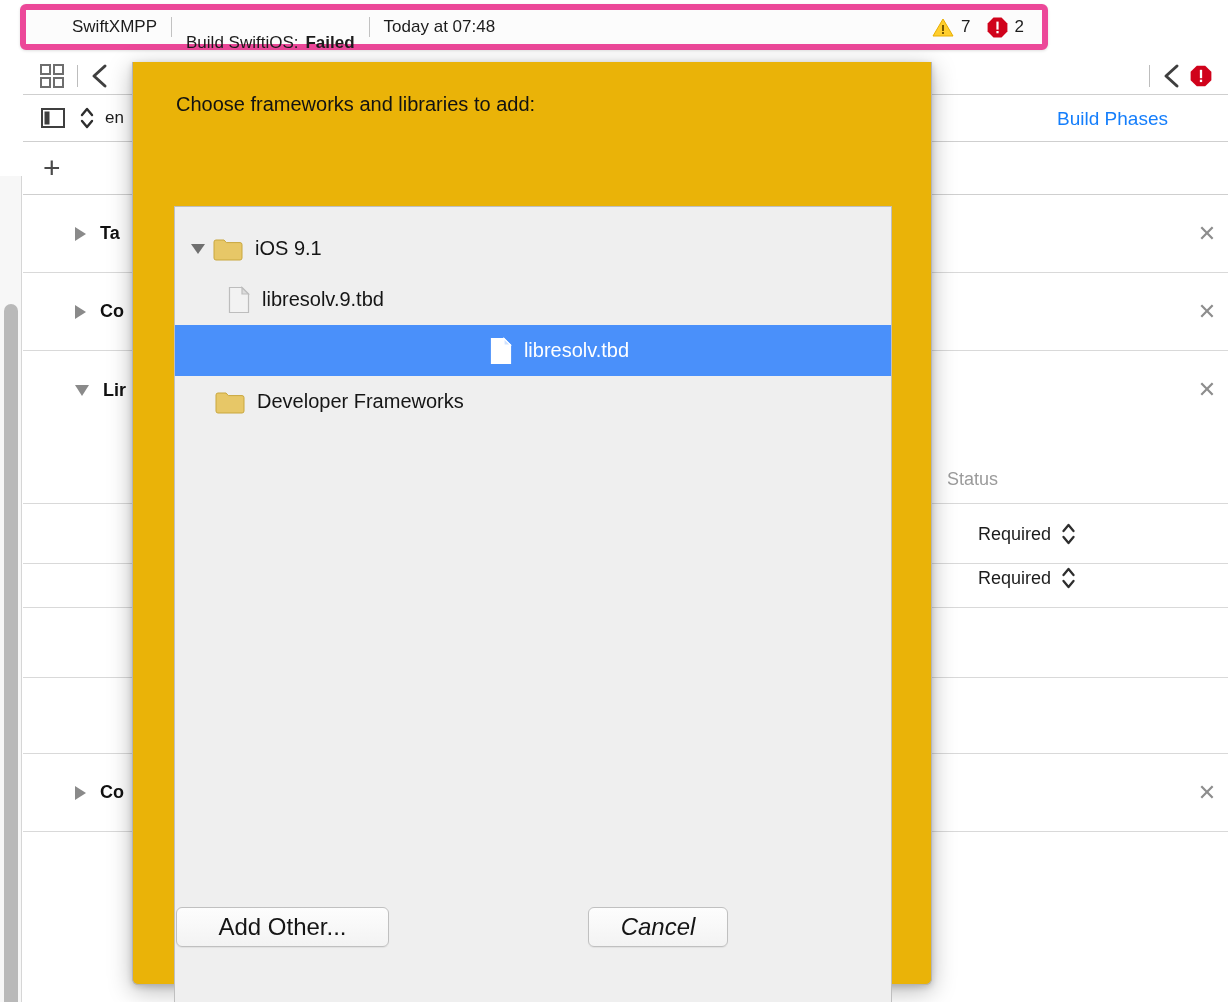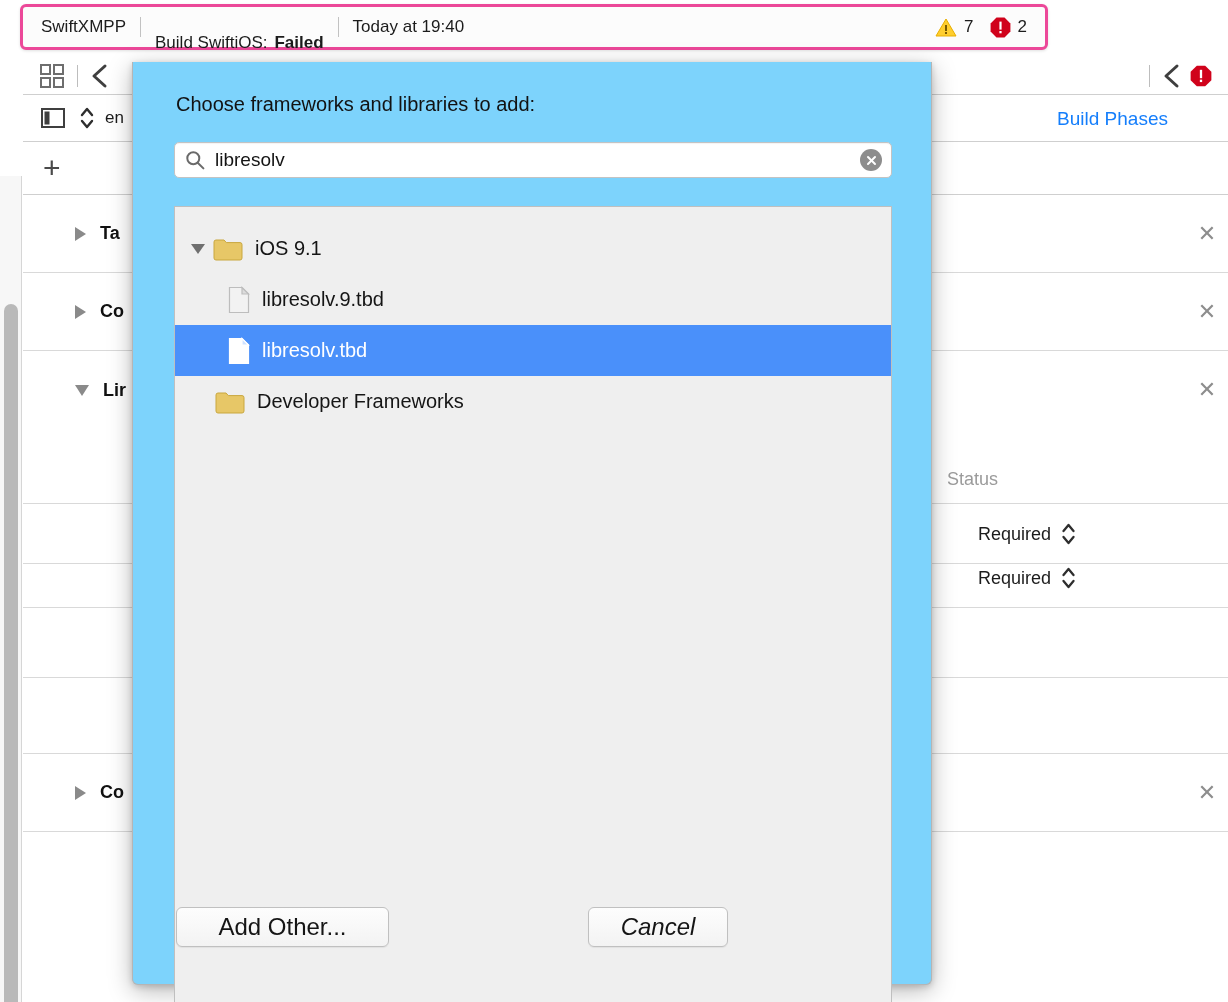--- a/index.html
+++ b/index.html
@@ -10,24 +10,24 @@
     font-family: "Liberation Sans", sans-serif;
     background: #ffffff;
   }
 
   #root { position: relative; width: 1228px; height: 1002px; background: #ffffff; }
 
   
   .titlebar {
     position: absolute; left: 20px; top: 4px; width: 1028px; height: 46px;
     background: #fcfcfc;
-    border: 3px solid #ec4899;
+    border: 6px solid #ec4899;
     border-radius: 6px;
     box-shadow: 0 1px 3px rgba(0,0,0,0.12);
-    display: flex; align-items: center;
+    display: flex; align-items: center; padding-left: 28px;
   }
   .titlebar-inner { display: flex; align-items: center; padding-left: 18px; flex: 1; height: 100%; }
   .tb-text { font-size: 17px; color: #1c1c1c; white-space: nowrap; }
   .tb-text.bold { font-weight: bold; }
   .tb-sep {
     display: inline-block; width: 1px; height: 20px; background: #c2c2c2;
     margin: 0 14px;
   }
   .tb-status { display: flex; align-items: baseline; margin-top: 32px; }
   .tb-right { display: flex; align-items: center; padding-right: 18px; gap: 6px; }
@@ -113,21 +113,21 @@
   }
   .req-cell {
     position: absolute; display: flex; align-items: center; gap: 9px;
     font-size: 18px; color: #1c1c1c;
   }
   .stepper { display: inline-flex; flex-direction: column; gap: 2px; }
 
   
   .sheet {
     position: absolute; left: 132px; top: 62px; width: 800px; height: 923px;
-    background: #7dd3fc;
+    background: #eab308;
     border: 1px solid #b5b5b5;
     border-top: none;
     border-bottom-left-radius: 6px; border-bottom-right-radius: 6px;
     box-shadow: 0 6px 24px rgba(0,0,0,0.28), 0 2px 6px rgba(0,0,0,0.16);
   }
   .sheet-title {
     position: absolute; left: 43px; top: 31px;
     font-size: 20px; color: #121212;
   }
   .search-wrap {
@@ -149,21 +149,21 @@
   }
 
   .listbox {
     position: absolute; left: 41px; top: 144px; width: 718px; height: 808px;
     background: #efefef; border: 1px solid #bfbfbf;
   }
   .tree-row {
     position: relative; height: 51px; display: flex; align-items: center;
     font-size: 20px; color: #151515;
   }
-  .tree-row.selected { background: #4a90fa; color: #ffffff; }
+  .tree-row.selected { background: #4a90fa; color: #ffffff; justify-content: center; }
   .disc {
     width: 0; height: 0; margin-left: 16px; margin-right: 8px;
     border-top: 10px solid #6f6f6f; border-left: 7px solid transparent; border-right: 7px solid transparent;
   }
   .folder-ico { margin-right: 12px; display: flex; align-items: center; }
   .file-ico { margin-right: 12px; display: flex; align-items: center; }
   .indent-1 { margin-left: 53px; }
   .indent-0 { margin-left: 40px; }
 
   
@@ -193,21 +193,21 @@
 
   <div class="titlebar">
     <div class="titlebar-inner">
       <span class="tb-text">SwiftXMPP</span>
       <span class="tb-sep"></span>
       <span class="tb-status">
         <span class="tb-text">Build SwiftiOS:</span>
         <span class="tb-text bold" style="margin-left:7px;">Failed</span>
       </span>
       <span class="tb-sep"></span>
-      <span class="tb-text">Today at 19:40</span>
+      <span class="tb-text">Today at 07:48</span>
     </div>
     <div class="tb-right">
       <span class="badge-group">
         <span class="warn-tri">
           <svg width="22" height="19" viewBox="0 0 22 19">
             <path d="M11 1 L21 18 L1 18 Z" fill="#ffce2e" stroke="#e8ae00" stroke-width="1" stroke-linejoin="round"></path>
             <rect x="10" y="7" width="2" height="6" fill="#7a5a00"></rect>
             <rect x="10" y="14" width="2" height="2" fill="#7a5a00"></rect>
           </svg>
         </span>
@@ -347,35 +347,20 @@
         <span class="xbtn" style="top:28px;">✕</span>
       </div>
 
     </div>
   </div>
 
   <div class="sheet">
 
     <div class="sheet-title">Choose frameworks and libraries to add:</div>
 
-    <div class="search-wrap">
-      <span class="search-icon">
-        <svg width="20" height="20" viewBox="0 0 20 20">
-          <circle cx="8.3" cy="8.3" r="6" fill="none" stroke="#6a6a6a" stroke-width="2"></circle>
-          <line x1="12.7" y1="12.7" x2="18.4" y2="18.4" stroke="#6a6a6a" stroke-width="2" stroke-linecap="round"></line>
-        </svg>
-      </span>
-      <input class="search-input" type="text" value="libresolv" style="">
-      <span class="clear-btn">
-        <svg width="13" height="13" viewBox="0 0 13 13">
-          <line x1="3" y1="3" x2="10" y2="10" stroke="#ffffff" stroke-width="2" stroke-linecap="round"></line>
-          <line x1="10" y1="3" x2="3" y2="10" stroke="#ffffff" stroke-width="2" stroke-linecap="round"></line>
-        </svg>
-      </span>
-    </div>
 
     <div class="listbox">
 
       <div class="tree-row" style="margin-top:16px;">
         <span class="disc"></span>
         <span class="folder-ico">
           <svg width="30" height="24" viewBox="0 0 30 24">
             <path d="M1 5 a2 2 0 0 1 2-2 h8 l2.4 2.6 H27 a2 2 0 0 1 2 2 V21 a2 2 0 0 1 -2 2 H3 a2 2 0 0 1 -2 -2 Z" fill="#e7c767" stroke="#c9a73f" stroke-width="1"></path>
           </svg>
         </span>

